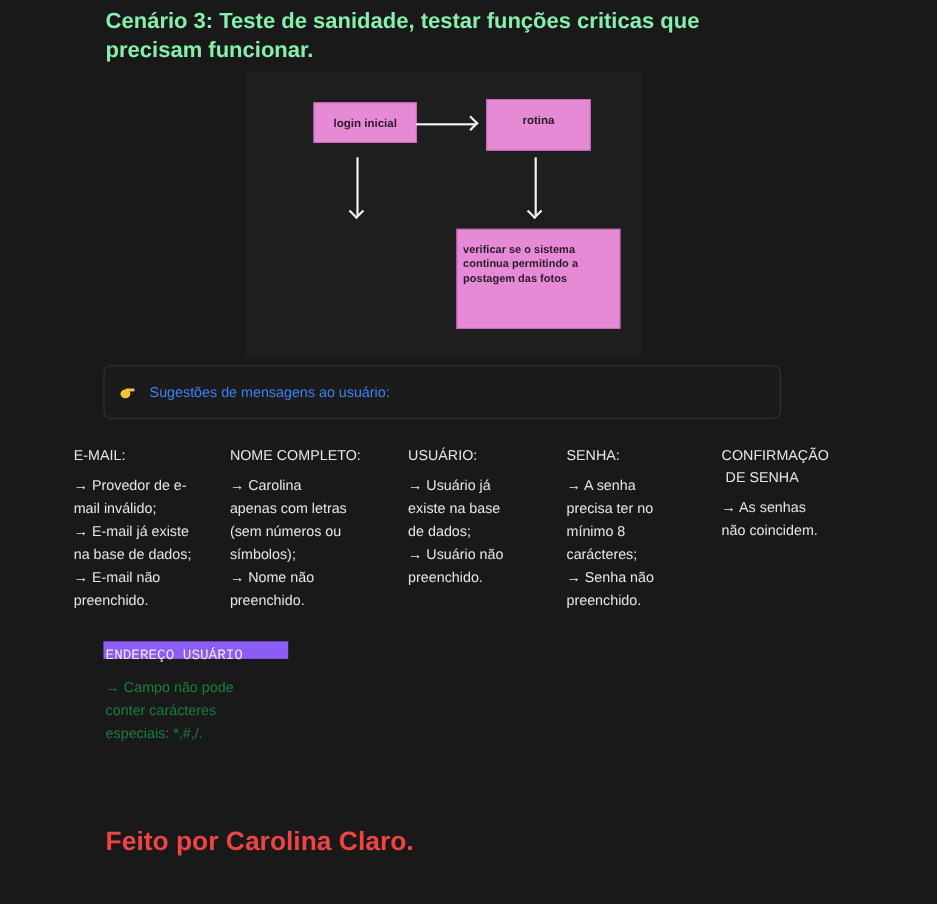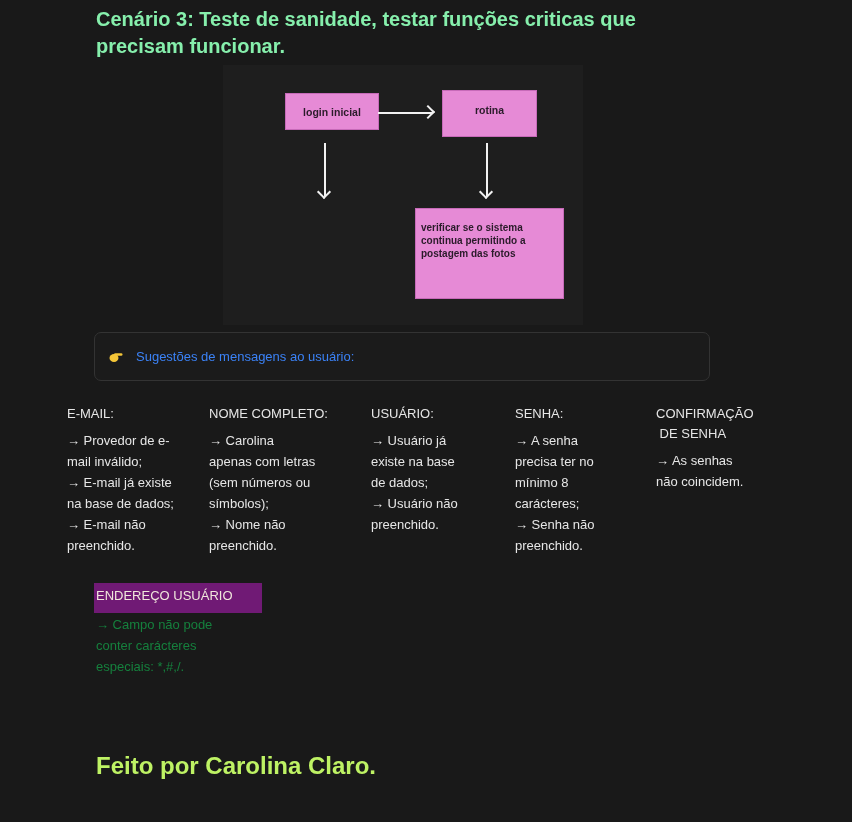--- a/index.html
+++ b/index.html
@@ -44,27 +44,27 @@
     position:absolute; left:94px; top:332px; width:616px; height:49px;
     border:1px solid #333; border-radius:7px; background:#1b1b1b;
     display:flex; align-items:center; box-sizing:border-box;
   }
   .callout .icon { margin-left:14px; width:14px; height:14px; display:flex; align-items:center; }
   .callout .text { margin-left:13px; font-size:13px; color:#3b82f6; }
   .col { position:absolute; top:404px; font-size:13px; line-height:21px; color:#e6e6e6; }
   .col .head { margin-bottom:6px; line-height:20px; }
   .col .line { white-space:nowrap; }
   .addr-head {
-    position:absolute; left:94px; top:583px; width:168px; height:30px;
-    background:#701a75; color:#f0e6dc; font-size:13px; line-height:25px;
-    padding-left:2px; box-sizing:border-box;
+    position:absolute; left:94px; top:583px; width:168px; height:16px;
+    background:#8b5cf6; color:#f0e6dc; font-size:13px; line-height:25px;
+    padding-left:2px; box-sizing:border-box;font-family:Liberation Mono, monospace;
   }
   .addr-body { position:absolute; left:96px; top:614px; font-size:13px; line-height:21px; color:#15803d; }
   .footer {
-    position:absolute; left:96px; top:752px; font-size:24px; font-weight:bold; color:#bef264;
+    position:absolute; left:96px; top:752px; font-size:24px; font-weight:bold; color:#ef4444;
   }
 </style>
 </head>
 <body>
 
 <div class="title">
   <div>Cenário 3: Teste de sanidade, testar funções criticas que</div>
   <div>precisam funcionar.</div>
 </div>
 

